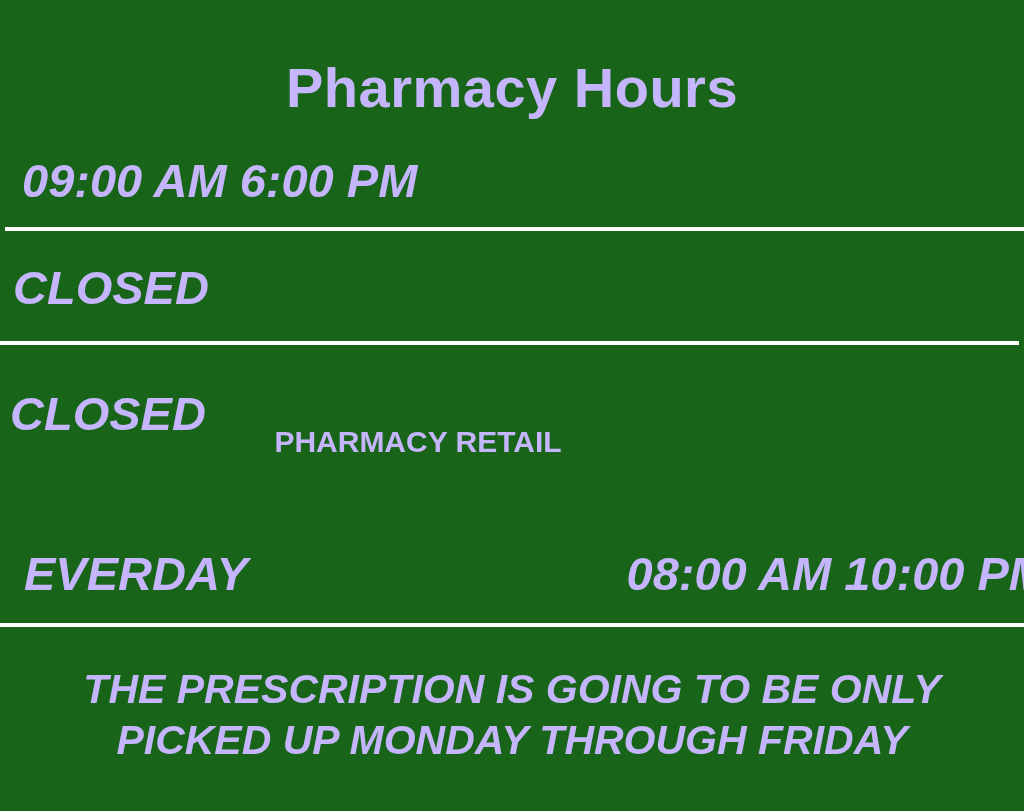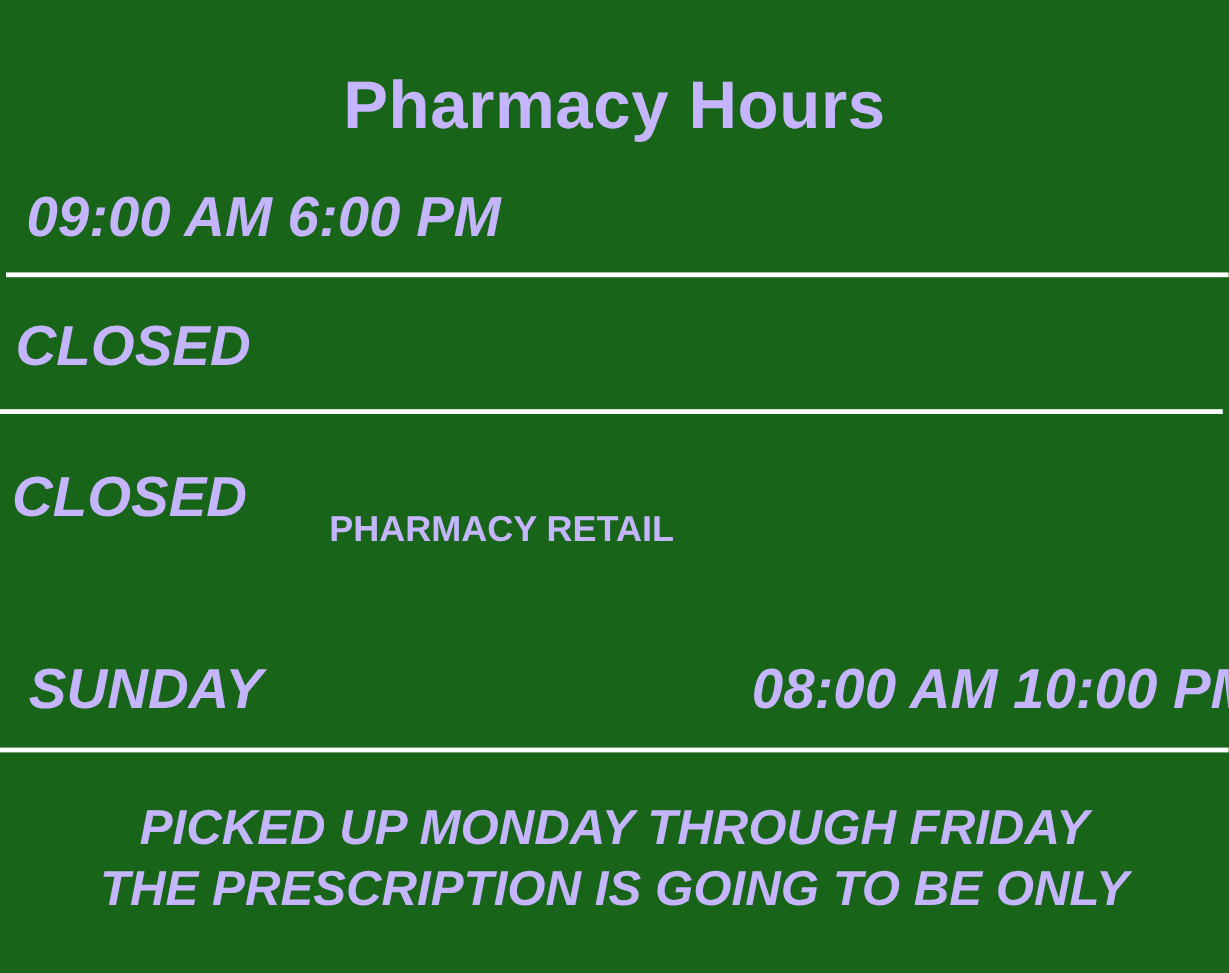--- a/index.html
+++ b/index.html
@@ -122,24 +122,24 @@
 
   <div class="row row-sunday">
     <span class="value">CLOSED</span>
   </div>
 
   <div class="retail-caption">
     <span class="nline" style="display:block">PHARMACY RETAIL</span>
   </div>
 
   <div class="row row-everyday">
-    <span class="label">SUNDAY</span>
+    <span class="label">EVERDAY</span>
     <span class="value">08:00 AM  10:00 PM</span>
   </div>
 
   <div class="divider divider-3"></div>
 
   <div class="notice">
+    <span class="nline">THE PRESCRIPTION IS GOING TO BE ONLY</span>
     <span class="nline">PICKED UP MONDAY THROUGH FRIDAY</span>
-    <span class="nline">THE PRESCRIPTION IS GOING TO BE ONLY</span>
   </div>
 
 </div>
 
 </body></html>

